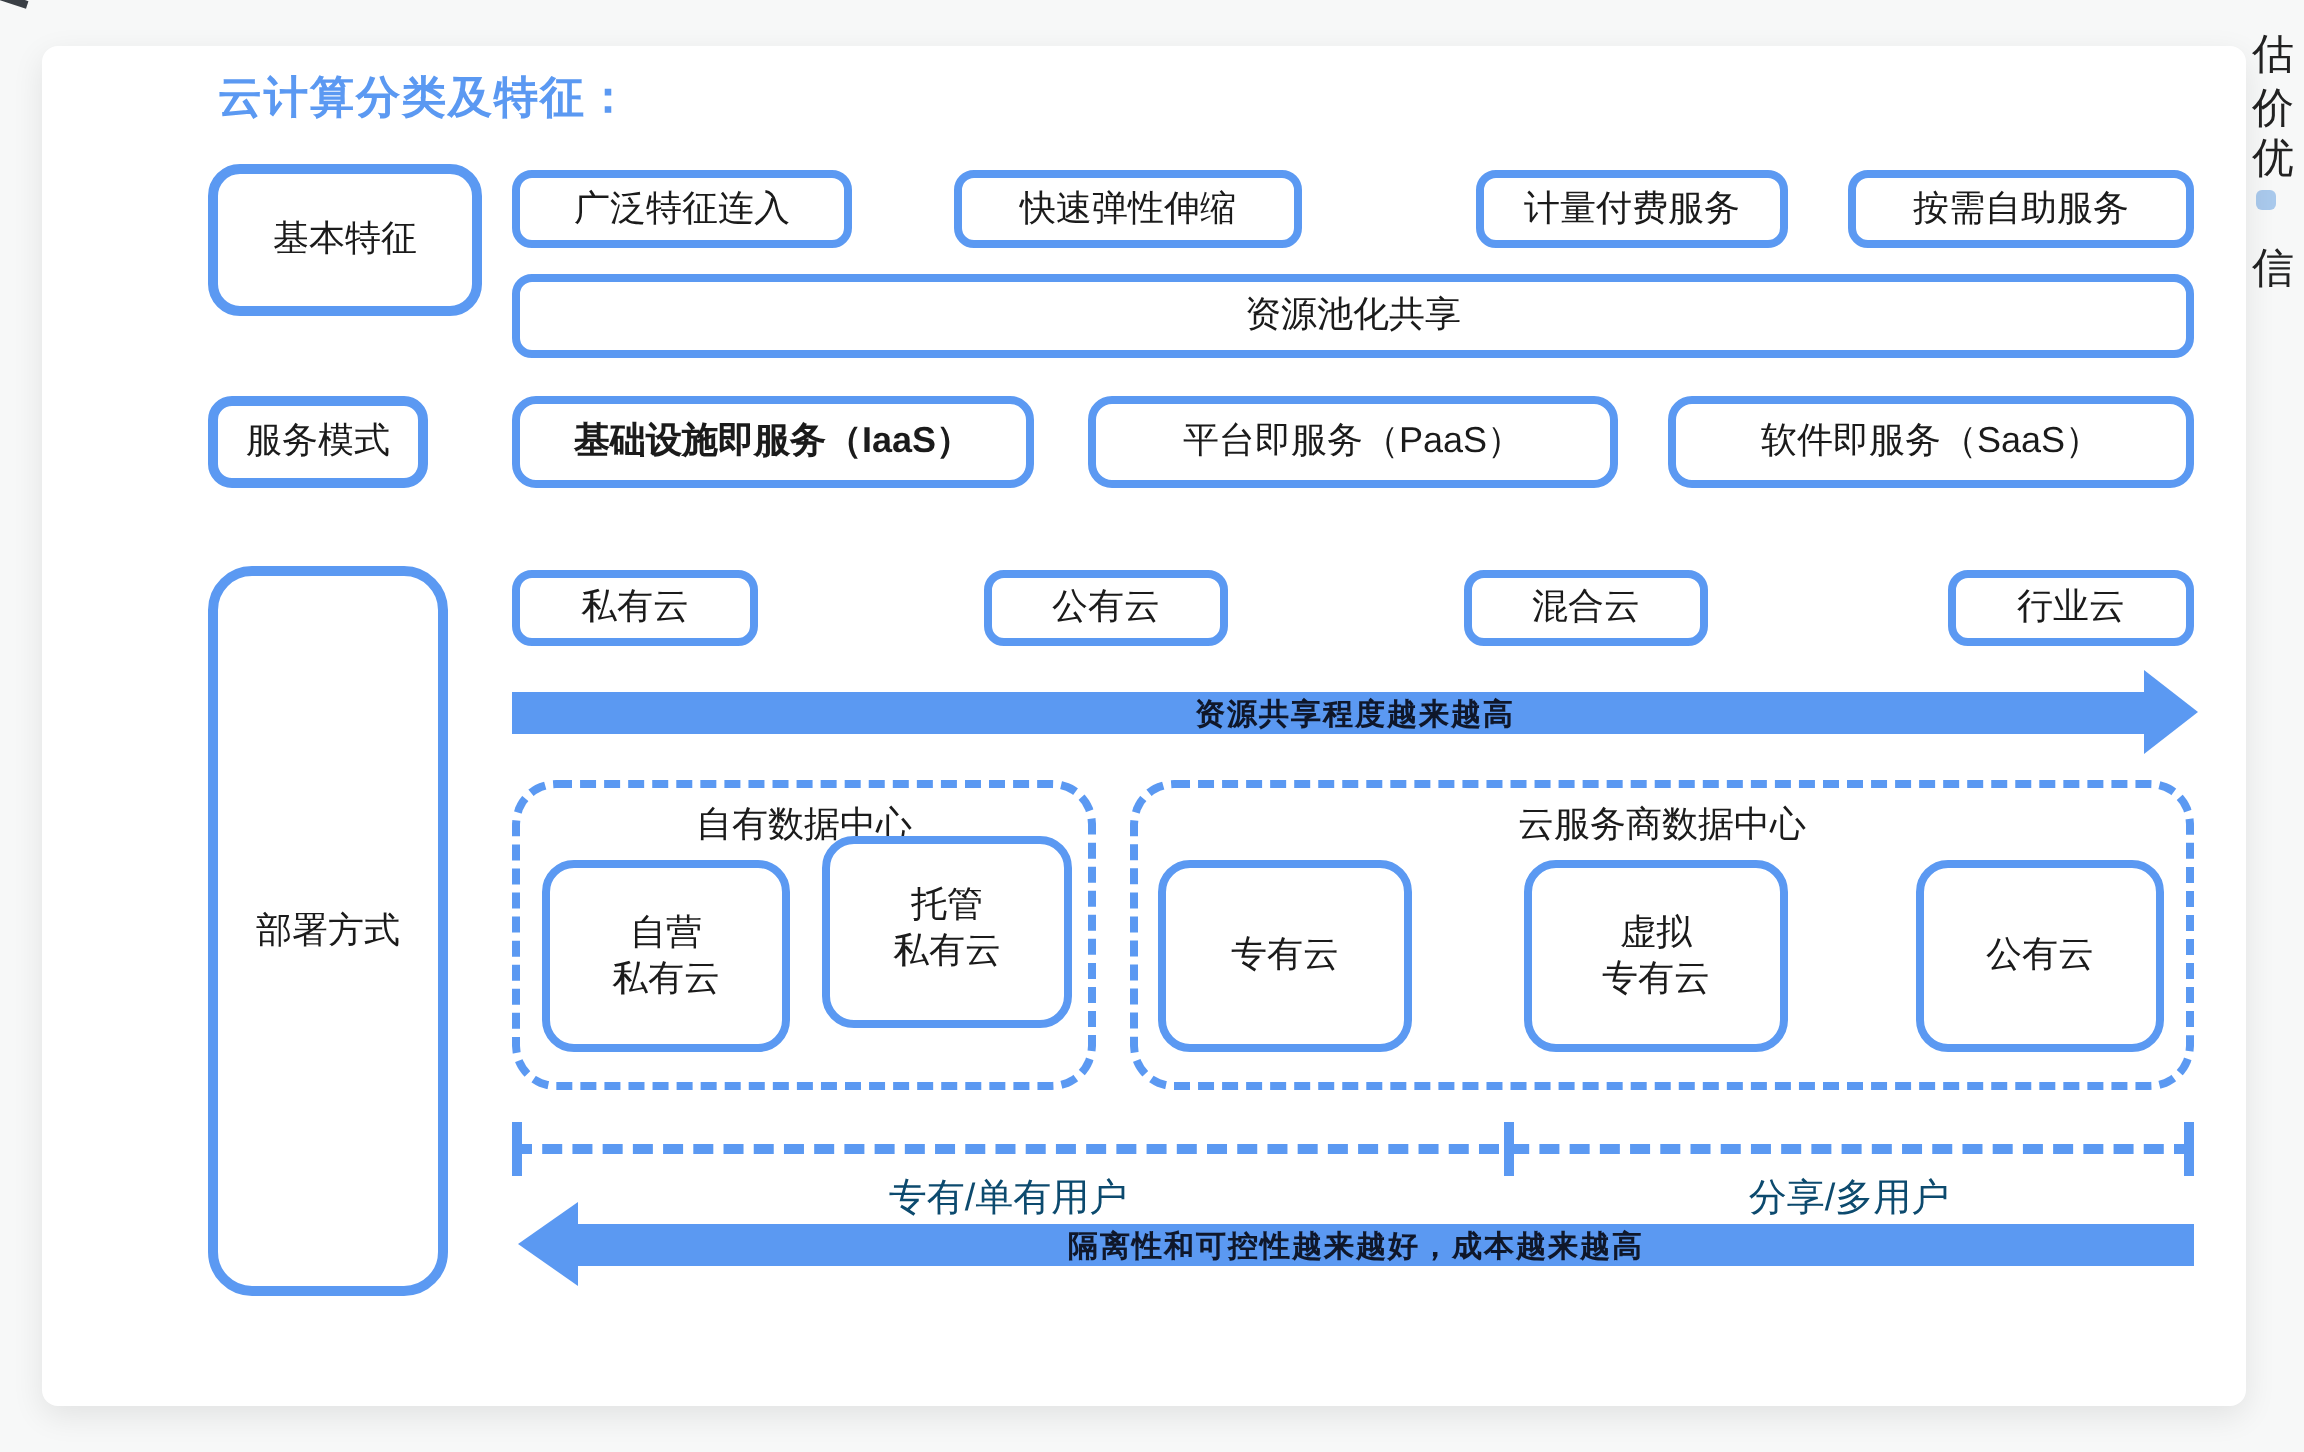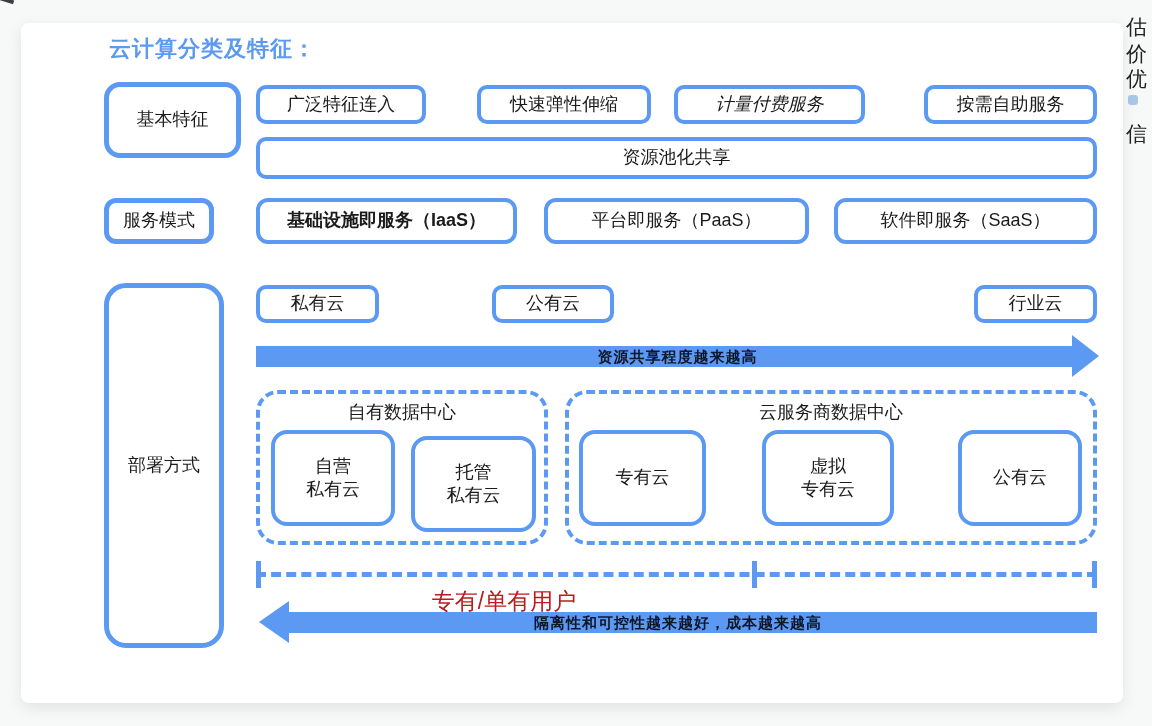--- a/index.html
+++ b/index.html
@@ -91,21 +91,21 @@
   .divider-line {
     position:absolute; left:222px; top:572px; width:841px;
     border-top:5px dashed var(--accent);
   }
   .tick {
     position:absolute; top:561px; width:5px; height:27px;
     background:var(--accent);
   }
   .user-label {
     position:absolute; top:586px; text-align:center;
-    font-size:23px; font-weight:500; color:#b91c1c;
+    font-size:19px; font-weight:500; color:#0c4a6e;
   }
 </style>
 </head>
 <body>
 
 <div id="stage">
 
   <span class="edge-frag" style="top:13px">估</span>
   <span class="edge-frag" style="top:40px">价</span>
   <span class="edge-frag" style="top:65px">优</span>
@@ -116,65 +116,67 @@
   <div class="card"></div>
 
   <div class="abs" style="inset:0; z-index:3;">
 
     <div class="page-title">云计算分类及特征：</div>
 
     <div class="box side" style="left:70px; top:82px; width:137px; height:76px;">基本特征</div>
 
     <div class="box" style="left:222px; top:85px; width:170px; height:39px;">广泛特征连入</div>
     <div class="box" style="left:443px; top:85px; width:174px; height:39px;">快速弹性伸缩</div>
-    <div class="box" style="left:640px; top:85px; width:191px; height:39px;font-style:italic;">计量付费服务</div>
+    <div class="box" style="left:704px; top:85px; width:156px; height:39px;">计量付费服务</div>
     <div class="box" style="left:890px; top:85px; width:173px; height:39px;">按需自助服务</div>
 
     <div class="box" style="left:222px; top:137px; width:841px; height:42px;">资源池化共享</div>
 
     <div class="box side r12" style="left:70px; top:198px; width:110px; height:46px;">服务模式</div>
 
     <div class="box r12" style="left:222px; top:198px; width:261px; height:46px;font-weight:bold;">基础设施即服务（IaaS）</div>
     <div class="box r12" style="left:510px; top:198px; width:265px; height:46px;">平台即服务（PaaS）</div>
     <div class="box r12" style="left:800px; top:198px; width:263px; height:46px;">软件即服务（SaaS）</div>
 
     <div class="box side" style="left:70px; top:283px; width:120px; height:365px; border-radius:22px;">部署方式</div>
 
     <div class="box" style="left:222px; top:285px; width:123px; height:38px;">私有云</div>
     <div class="box" style="left:458px; top:285px; width:122px; height:38px;">公有云</div>
+    <div class="box" style="left:698px; top:285px; width:122px; height:38px;">混合云</div>
     <div class="box" style="left:940px; top:285px; width:123px; height:38px;">行业云</div>
 
     <div class="arrow" style="left:222px; top:335px; width:843px; height:42px;">
       <div class="bar" style="left:0; top:11px; width:817px; height:21px;"></div>
       <div class="head-right"></div>
       <div class="atext" style="top:13px;">资源共享程度越来越高</div>
     </div>
 
     <div class="dashed-group" style="left:222px; top:390px; width:292px; height:155px;">
       <div class="group-title">自有数据中心</div>
     </div>
     <div class="box r16" style="left:237px; top:430px; width:124px; height:96px;">自营
 私有云</div>
-    <div class="box r16" style="left:377px; top:436px; width:125px; height:96px;">托管
+    <div class="box r16" style="left:377px; top:418px; width:125px; height:96px;font-family:Liberation Mono, monospace;">托管
 私有云</div>
 
     <div class="dashed-group" style="left:531px; top:390px; width:532px; height:155px;">
       <div class="group-title">云服务商数据中心</div>
     </div>
     <div class="box r16" style="left:545px; top:430px; width:127px; height:96px;">专有云</div>
     <div class="box r16" style="left:728px; top:430px; width:132px; height:96px;">虚拟
 专有云</div>
     <div class="box r16" style="left:924px; top:430px; width:124px; height:96px;">公有云</div>
 
     <div class="divider-line"></div>
     <div class="tick" style="left:222px;"></div>
     <div class="tick" style="left:718px;"></div>
     <div class="tick" style="left:1058px;"></div>
 
     <div class="user-label" style="left:222px; width:496px;">专有/单有用户</div>
+    <div class="user-label" style="left:718px; width:345px;">分享/多用户</div>
 
     <div class="arrow" style="left:225px; top:601px; width:838px; height:42px;">
       <div class="bar" style="left:28px; top:11px; right:0; height:21px;"></div>
       <div class="head-left"></div>
       <div class="atext" style="top:13px;">隔离性和可控性越来越好，成本越来越高</div>
     </div>
 
   </div>
 </div>
 

